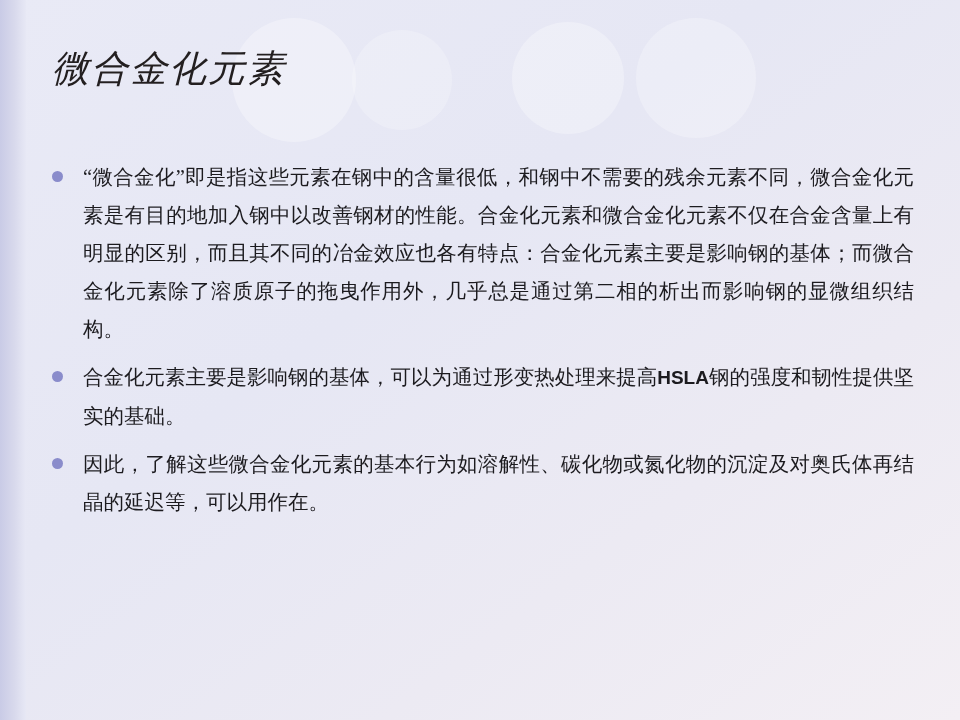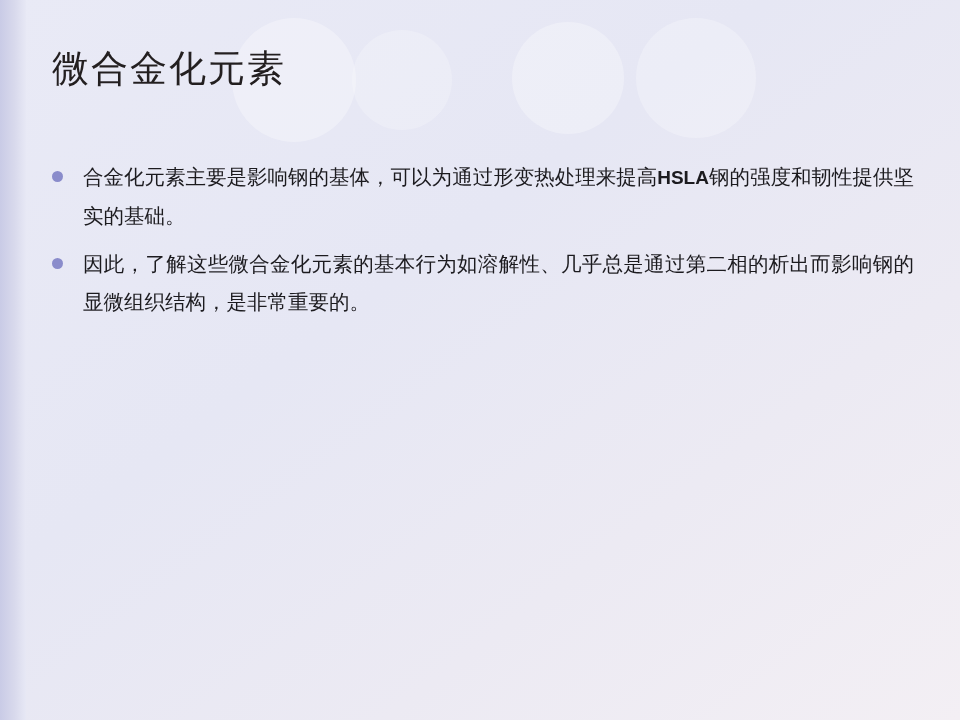--- a/index.html
+++ b/index.html
@@ -47,20 +47,21 @@
 
   .title {
     position: absolute;
     left: 52px;
     top: 44px;
     font-size: 37px;
     color: #231f20;
     letter-spacing: 2px;
     font-family: "Liberation Serif", serif;
     white-space: nowrap;
+    font-style: italic;
   }
 
   .content {
     position: absolute;
     left: 52px;
     top: 158px;
     width: 862px;
   }
   .bullet-row {
     display: flex;
@@ -103,21 +104,25 @@
     <div class="circ c2"></div>
     <div class="circ c3"></div>
     <div class="circ c4"></div>
   </div>
 
   <div class="title">微合金化元素</div>
 
   <div class="content" id="bullet-list">
       <div class="bullet-row">
         <span class="marker" style="background: rgb(138, 140, 203);"></span>
+        <div class="para"><span>“微合金化”即是指这些元素在钢中的含量很低，和钢中不需要的残余元素不同，微合金化元素是有目的地加入钢中以改善钢材的性能。合金化元素和微合金化元素不仅在合金含量上有明显的区别，而且其不同的冶金效应也各有特点：合金化元素主要是影响钢的基体；而微合金化元素除了溶质原子的拖曳作用外，几乎总是通过第二相的析出而影响钢的显微组织结构。</span></div>
+      </div>
+      <div class="bullet-row">
+        <span class="marker" style="background: rgb(138, 140, 203);"></span>
         <div class="para"><span>合金化元素主要是影响钢的基体，可以为通过形变热处理来提高</span><b>HSLA</b><span>钢的强度和韧性提供坚实的基础。</span></div>
       </div>
       <div class="bullet-row">
         <span class="marker" style="background: rgb(138, 140, 203);"></span>
-        <div class="para"><span>因此，了解这些微合金化元素的基本行为如溶解性、几乎总是通过第二相的析出而影响钢的显微组织结构，是非常重要的。</span></div>
+        <div class="para"><span>因此，了解这些微合金化元素的基本行为如溶解性、碳化物或氮化物的沉淀及对奥氏体再结晶的延迟等，可以用作在。</span></div>
       </div>
     </div>
 
 </div>
 
 </body></html>

